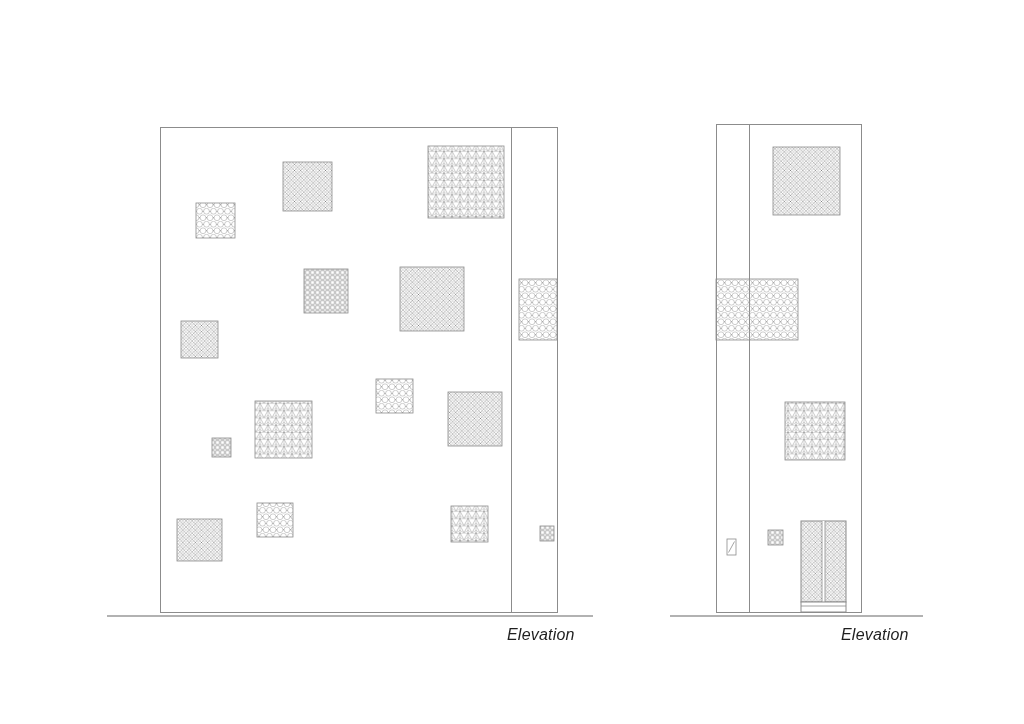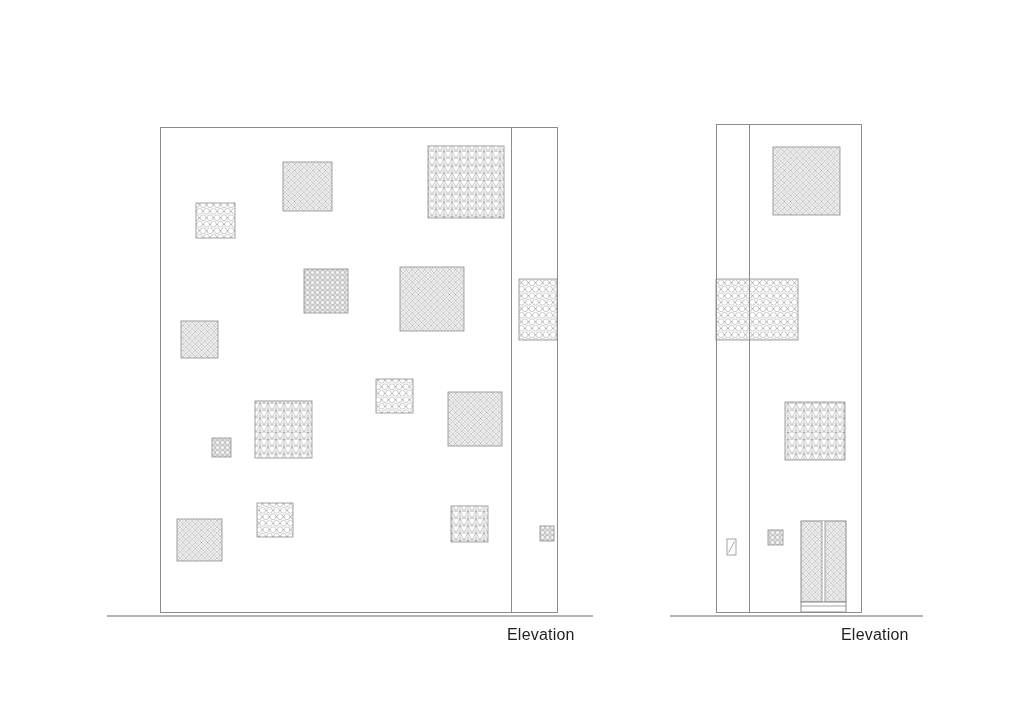--- a/index.html
+++ b/index.html
@@ -2,20 +2,21 @@
 <html><head>
 <meta charset="utf-8">
 <style>
   html,body{margin:0;padding:0;background:#ffffff;}
   .canvas{
     position:relative;
     width:1024px;height:724px;
     background:#ffffff;
     overflow:hidden;
     font-family:"Liberation Sans", sans-serif;
+    font-style:italic;
   }
   svg.drawing{position:absolute;left:0;top:0;}
   .elev-label{
     position:absolute;
     font-family:"Liberation Sans", sans-serif;
     font-size:16px;
     line-height:17px;
     color:#1f1f1f;
     letter-spacing:0.2px;
     white-space:nowrap;

